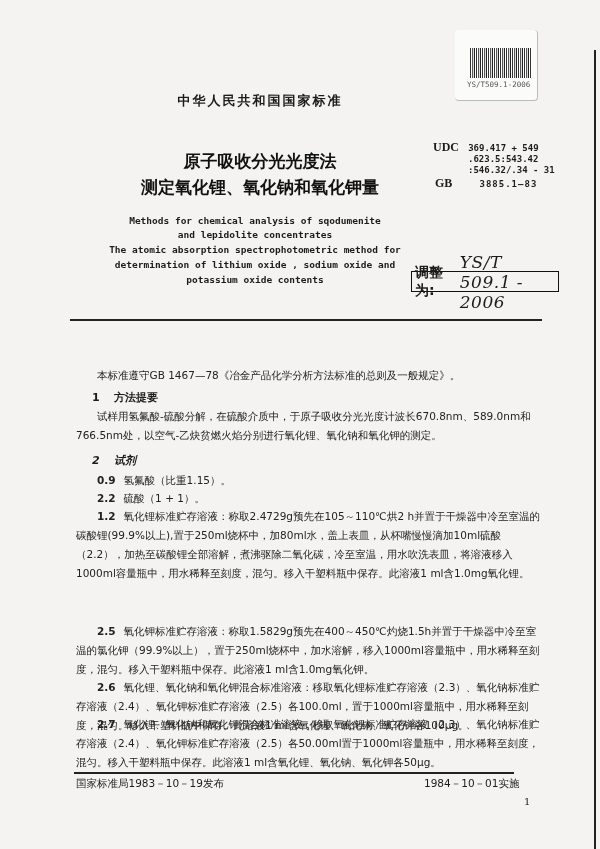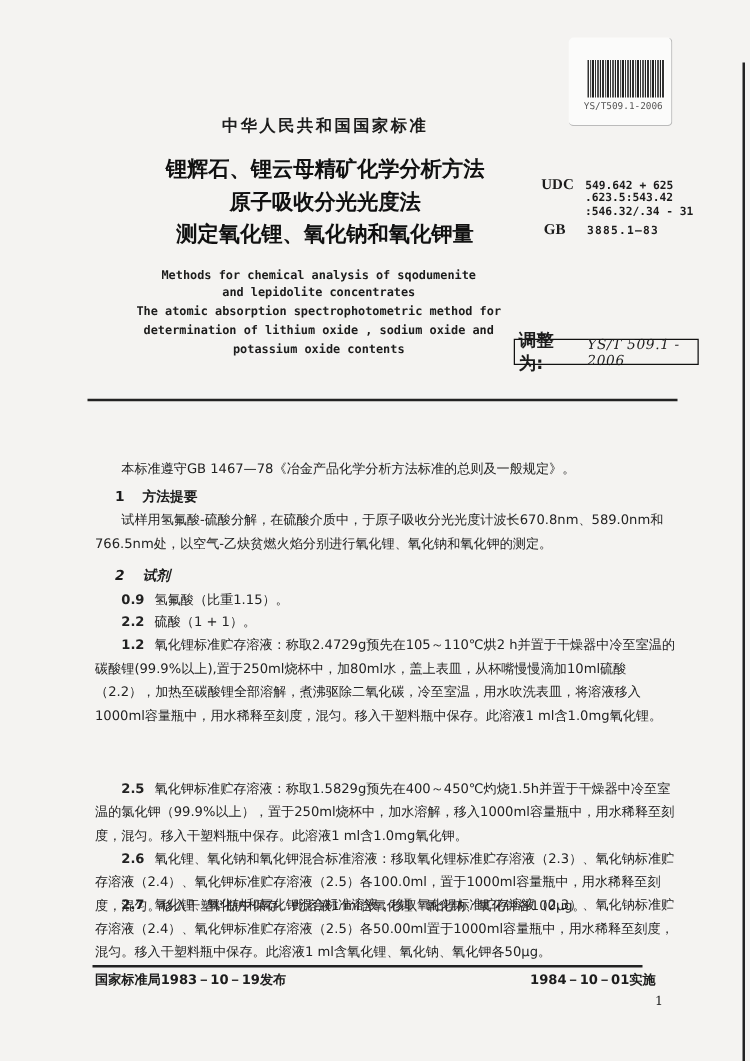--- a/index.html
+++ b/index.html
@@ -46,64 +46,63 @@
     .title-en {
       position: absolute; left: 100px; width: 310px; text-align: center;
       font-family: "DejaVu Sans Mono", "Liberation Mono", monospace; font-weight: bold; font-size: 9.5px;
       line-height: 14px;
     }
     .adjust-box {
       position: absolute; left: 411px; top: 271px; width: 148px; height: 21px;
       border: 1.5px solid #111; display: flex; align-items: center; padding-left: 3px; box-sizing: border-box;
     }
     .adjust-box .cn { font-family: "DejaVu Sans", sans-serif; font-weight: bold; font-size: 14px; }
-    .adjust-box .hand { font-family: "DejaVu Serif", serif; font-style: italic; font-size: 11px; margin-left: 16px; letter-spacing: 0.5px; }
+    .adjust-box .hand { font-family: "DejaVu Serif", serif; font-style: italic; font-size: 17px; margin-left: 16px; letter-spacing: 0.5px; }
     .rule { position: absolute; left: 70px; width: 472px; height: 2px; background: #222; }
     .para {
       position: absolute; left: 76px; width: 465px; font-size: 10.5px; line-height: 19px;
       font-family: "DejaVu Sans", sans-serif; color: #222;
     }
     .para .indent { display: inline-block; width: 21px; }
     .sec-h {
       position: absolute; left: 92px; font-family: "DejaVu Sans", sans-serif; font-weight: bold; font-size: 11px;
     }
     .sec-h .n { display: inline-block; width: 22px; }
     .item-num { font-weight: bold; margin-right: 8px; }
     .footer {
-      position: absolute; top: 777px; font-family: "DejaVu Sans", sans-serif; font-weight: bold; font-size: 10.5px;
+      position: absolute; top: 777px; font-family: "DejaVu Sans", sans-serif; font-weight: normal; font-size: 10.5px;
     }
     .pageno { position: absolute; left: 524px; top: 796px; font-size: 10px; }
   </style>
 </head>
 <body>
 
 <div class="page">
   <div class="right-edge"></div>
 
   <div class="barcode-label">
     <div class="barcode"></div>
     <div class="barcode-text">YS/T509.1-2006</div>
   </div>
 
   <div class="national">中华人民共和国国家标准</div>
 
-  <div class="title-cn" style="top:124px;">锂辉石、锂云母精矿化学分析方法</div>
   <div class="title-cn" style="top:150px;">原子吸收分光光度法</div>
   <div class="title-cn" style="top:176px;">测定氧化锂、氧化钠和氧化钾量</div>
 
   <div class="udc">
     <div class="udc-line" style="left:0; top:0;">
       <span class="lbl">UDC</span>
-      <span class="num" style="margin-left:6px;">549.642 + 625</span>
+      <span class="num" style="margin-left:6px;">369.417 + 549</span>
     </div>
     <div class="udc-line num" style="left:35px; top:12px;">.623.5:543.42</div>
     <div class="udc-line num" style="left:35px; top:23px;">:546.32/.34 - 31</div>
     <div class="udc-line" style="left:2px; top:36px;">
       <span class="lbl">GB</span>
-      <span class="num" style="margin-left:14px; letter-spacing:1px;">3885.1—83</span>
+      <span class="num" style="margin-left:24px; letter-spacing:1px;">3885.1—83</span>
     </div>
   </div>
 
   <div class="title-en" style="top:214px;">Methods for chemical analysis of sqodumenite</div>
   <div class="title-en" style="top:228px;">and lepidolite concentrates</div>
   <div class="title-en" style="top:243px;">The atomic absorption spectrophotometric method  for</div>
   <div class="title-en" style="top:258px;">determination of lithium oxide , sodium oxide and</div>
   <div class="title-en" style="top:273px;">potassium oxide contents</div>
 
   <div class="adjust-box">

